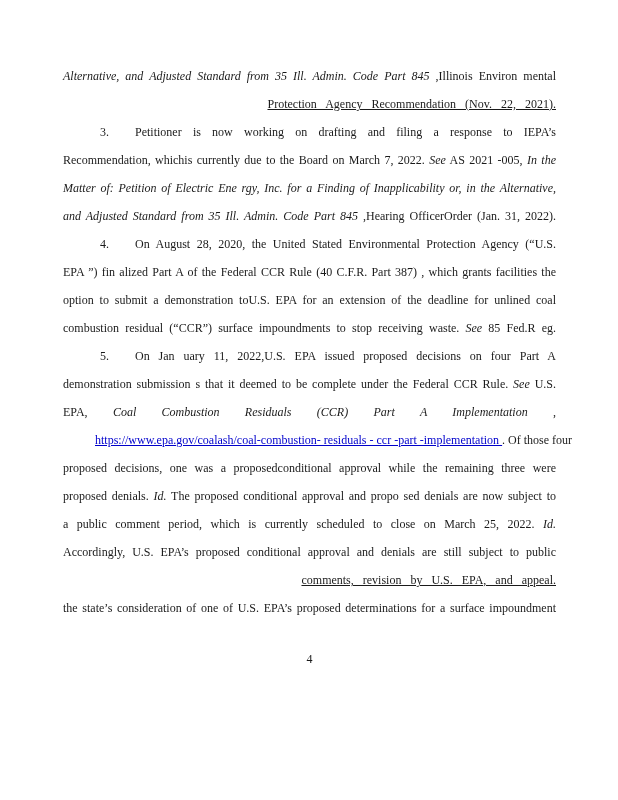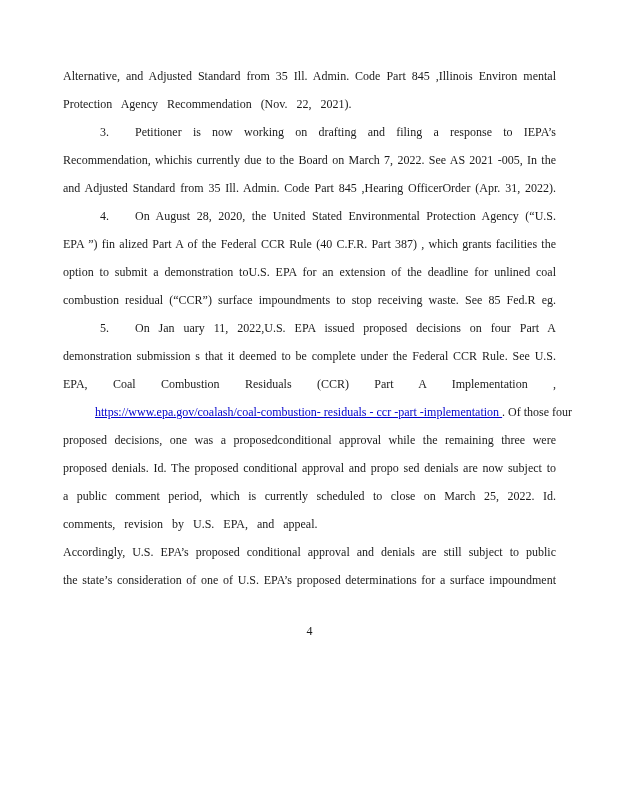--- a/index.html
+++ b/index.html
@@ -27,28 +27,29 @@
     line-height: 28px;
     white-space: nowrap;
     height: 28px;
   }
   .line.just {
     text-align: justify;
     text-align-last: justify;
     -moz-text-align-last: justify;
   }
   .line.left {
-    text-align: left;
+    text-align: right;
     word-spacing: 6px;
+    text-decoration: underline;
   }
   .line.indent {
     padding-left: 37px;
   }
   .seg { }
-  .seg.it { }
+  .seg.it { font-style: italic; }
   .seg.num { margin-right: 26px; }
   a.seg.link {
     color: var(--link-color, #0000cc);
     text-decoration: underline;
     cursor: pointer;
     padding-left: 32px;
   }
   .page-number {
     margin-top: 23px;
     text-align: center;
@@ -61,37 +62,38 @@
 
 <div class="page">
   <div id="doc-body">
       <div class="para">
         <div class="line just"><span class="seg it">Alternative, and Adjusted Standard from 35 Ill. Admin. Code Part 845</span><span class="seg"> ,Illinois Environ mental</span></div>
         <div class="line left"><span class="seg">Protection Agency Recommendation (Nov. 22, 2021).</span></div>
       </div>
       <div class="para">
         <div class="line just indent"><span class="seg num">3.</span><span class="seg">Petitioner is now working on drafting and filing a response to IEPA’s</span></div>
         <div class="line just"><span class="seg">Recommendation, whichis currently due to the Board on March 7, 2022. </span><span class="seg it">See</span><span class="seg"> AS 2021 -005, </span><span class="seg it">In the</span></div>
-        <div class="line just"><span class="seg it">and Adjusted Standard from 35 Ill. Admin. Code Part 845</span><span class="seg"> ,Hearing OfficerOrder (Apr. 31, 2022).</span></div>
+        <div class="line just"><span class="seg it">Matter of: Petition of Electric Ene rgy, Inc. for a Finding of Inapplicability or, in the Alternative,</span></div>
+        <div class="line just"><span class="seg it">and Adjusted Standard from 35 Ill. Admin. Code Part 845</span><span class="seg"> ,Hearing OfficerOrder (Jan. 31, 2022).</span></div>
       </div>
       <div class="para">
         <div class="line just indent"><span class="seg num">4.</span><span class="seg">On August 28, 2020, the United Stated Environmental Protection Agency (“U.S.</span></div>
         <div class="line just"><span class="seg">EPA ”) fin alized Part A of the Federal CCR Rule (40 C.F.R. Part 387) , which grants facilities the</span></div>
         <div class="line just"><span class="seg">option to submit a demonstration toU.S. EPA for an extension of the deadline for unlined coal</span></div>
         <div class="line just"><span class="seg">combustion residual (“CCR”) surface impoundments to stop receiving waste. </span><span class="seg it">See</span><span class="seg"> 85 Fed.R eg.</span></div>
       </div>
       <div class="para">
         <div class="line just indent"><span class="seg num">5.</span><span class="seg">On Jan uary 11, 2022,U.S. EPA issued proposed decisions on four Part A</span></div>
         <div class="line just"><span class="seg">demonstration submission s that it deemed to be complete under the Federal CCR Rule. </span><span class="seg it">See</span><span class="seg"> U.S.</span></div>
         <div class="line just"><span class="seg">EPA, </span><span class="seg it">Coal Combustion Residuals (CCR) Part A Implementation</span><span class="seg"> ,</span></div>
         <div class="line just"><a class="seg link" href="#">https://www.epa.gov/coalash/coal-combustion- residuals - ccr -part -implementation </a><span class="seg">. Of those four</span></div>
         <div class="line just"><span class="seg">proposed decisions, one was a proposedconditional approval while the remaining three were</span></div>
         <div class="line just"><span class="seg">proposed denials. </span><span class="seg it">Id.</span><span class="seg"> The proposed conditional approval and propo sed denials are now subject to</span></div>
         <div class="line just"><span class="seg">a public comment period, which is currently scheduled to close on March 25, 2022. </span><span class="seg it">Id.</span></div>
+        <div class="line just"><span class="seg">Accordingly, U.S. EPA’s proposed conditional approval and denials are still subject to public</span></div>
         <div class="line left"><span class="seg">comments, revision by U.S. EPA, and appeal.</span></div>
-        <div class="line just"><span class="seg">Accordingly, U.S. EPA’s proposed conditional approval and denials are still subject to public</span></div>
       </div>
       <div class="para">
         <div class="line just"><span class="seg">the state’s consideration of one of U.S. EPA’s proposed determinations for a surface impoundment</span></div>
       </div>
     </div>
   <div class="page-number">4</div>
 </div>
 
 </body></html>

